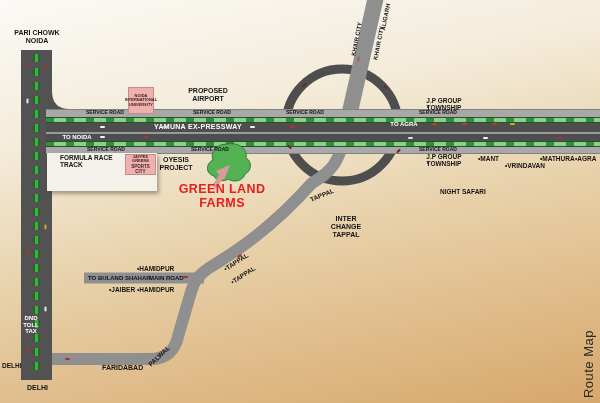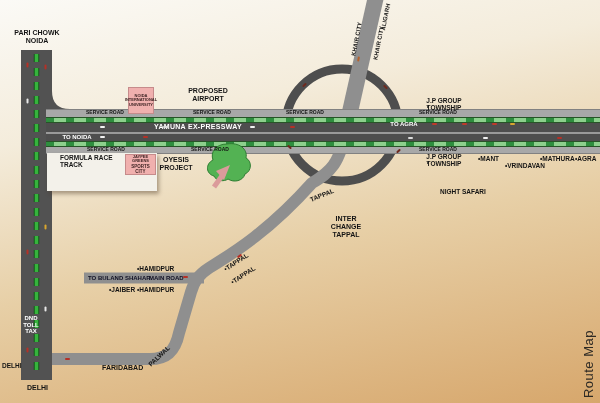--- a/index.html
+++ b/index.html
@@ -124,20 +124,24 @@
 
   <div class="lbl" style="left:60px;top:154px;font-size:6.5px">
     <div>FORMULA RACE</div>
     <div>TRACK</div>
   </div>
   <div class="lbl c" style="left:176px;top:164px;font-size:7px">
     <div>OYESIS</div>
     <div>PROJECT</div>
   </div>
 
+  <div class="lbl c" style="left:222px;top:196px;font-size:12.5px;color:#e61e1e;letter-spacing:.4px">
+    <div>GREEN LAND</div>
+    <div>FARMS</div>
+  </div>
 
   <div class="lbl c" style="left:346px;top:227px;font-size:7px">
     <div>INTER</div>
     <div>CHANGE</div>
     <div>TAPPAL</div>
   </div>
   <div class="lbl c" style="left:322px;top:195px;font-size:6.5px;transform:translate(-50%,-50%) rotate(-22deg)">TAPPAL</div>
   <div class="lbl c" style="left:236px;top:262px;font-size:6.5px;transform:translate(-50%,-50%) rotate(-33deg)">•TAPPAL</div>
   <div class="lbl c" style="left:243px;top:275px;font-size:6.5px;transform:translate(-50%,-50%) rotate(-33deg)">•TAPPAL</div>
 

